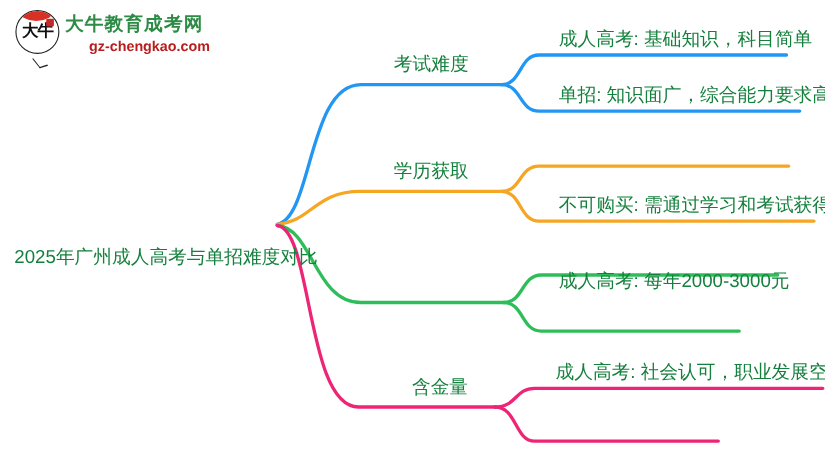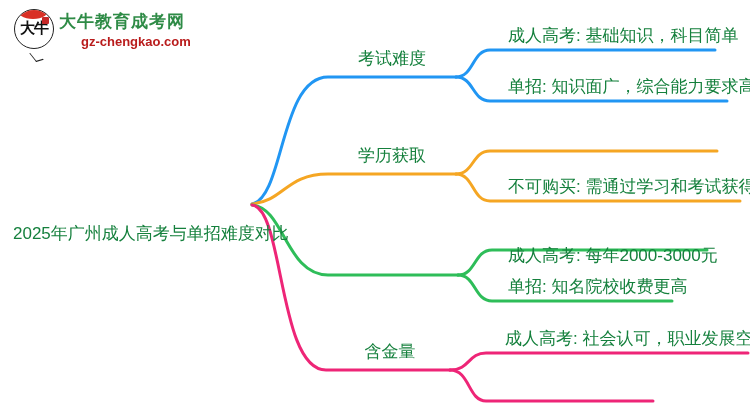--- a/index.html
+++ b/index.html
@@ -61,22 +61,21 @@
     <div>
       <div class="logo-name" style="color:#2e8b46;">大牛教育成考网</div>
       <div class="logo-domain" style="color:#b91c1c;margin-left:22px;">gz-chengkao.com</div>
     </div>
   </div>
 
   <div class="txt" style="left:13px;top:196px;margin-top:28px;">2025年广州成人高考与单招难度对比</div>
 
   <div class="txt centered" style="left:392px;top:146px;">学历获取</div>
   <div class="txt centered" style="left:392px;top:49px;">考试难度</div>
-  <div class="txt centered" style="left:390px;top:342px;">含金量</div>
+  <div class="txt centered" style="left:400px;top:342px;">含金量</div>
 
   <div class="txt" style="left:508px;top:26px;">成人高考: 基础知识，科目简单</div>
   <div class="txt" style="left:508px;top:77px;">单招: 知识面广，综合能力要求高</div>
   <div class="txt" style="left:508px;top:177px;">不可购买: 需通过学习和考试获得</div>
   <div class="txt" style="left:508px;top:226px;margin-top:20px;">成人高考: 每年2000-3000元</div>
-  <div class="txt" style="left:508px;top:277px;">单招: 知名院校收费更高</div>
   <div class="txt" style="left:505px;top:329px;">成人高考: 社会认可，职业发展空间大</div>
 
 </div>
 
 </body></html>

